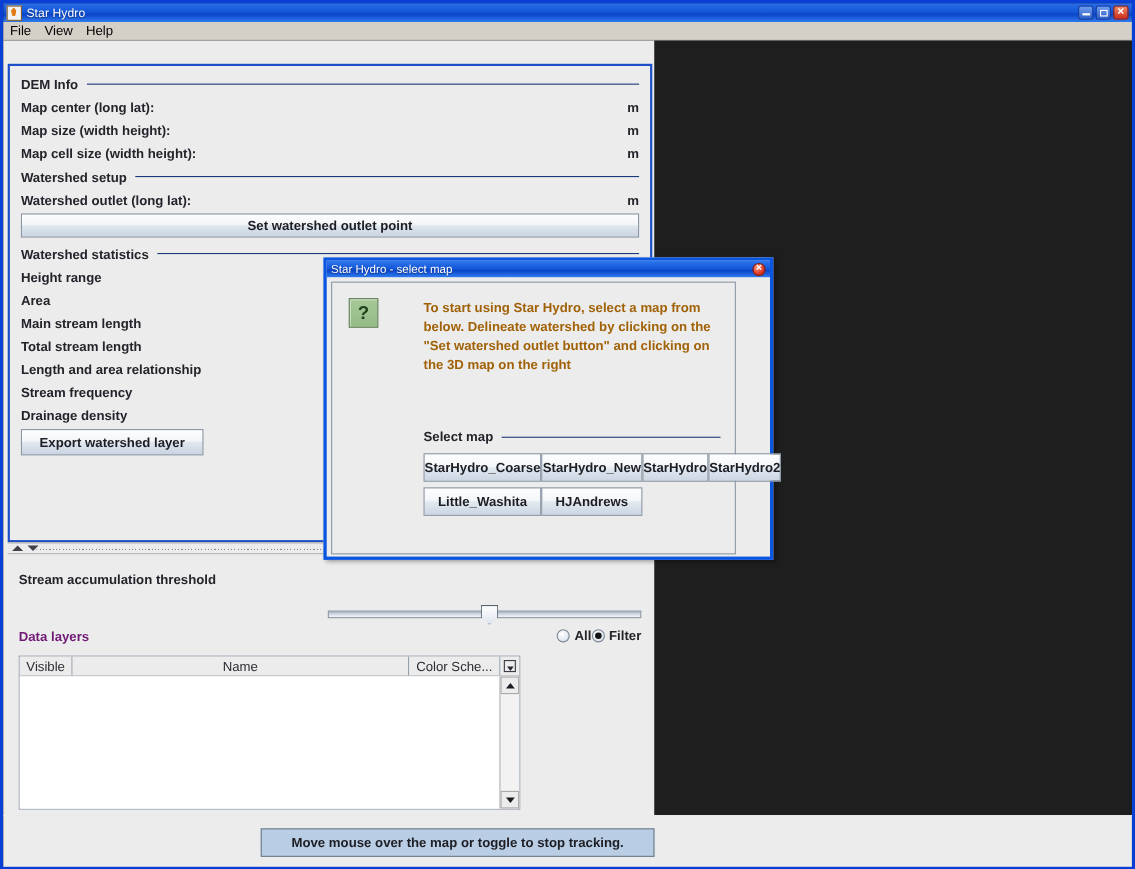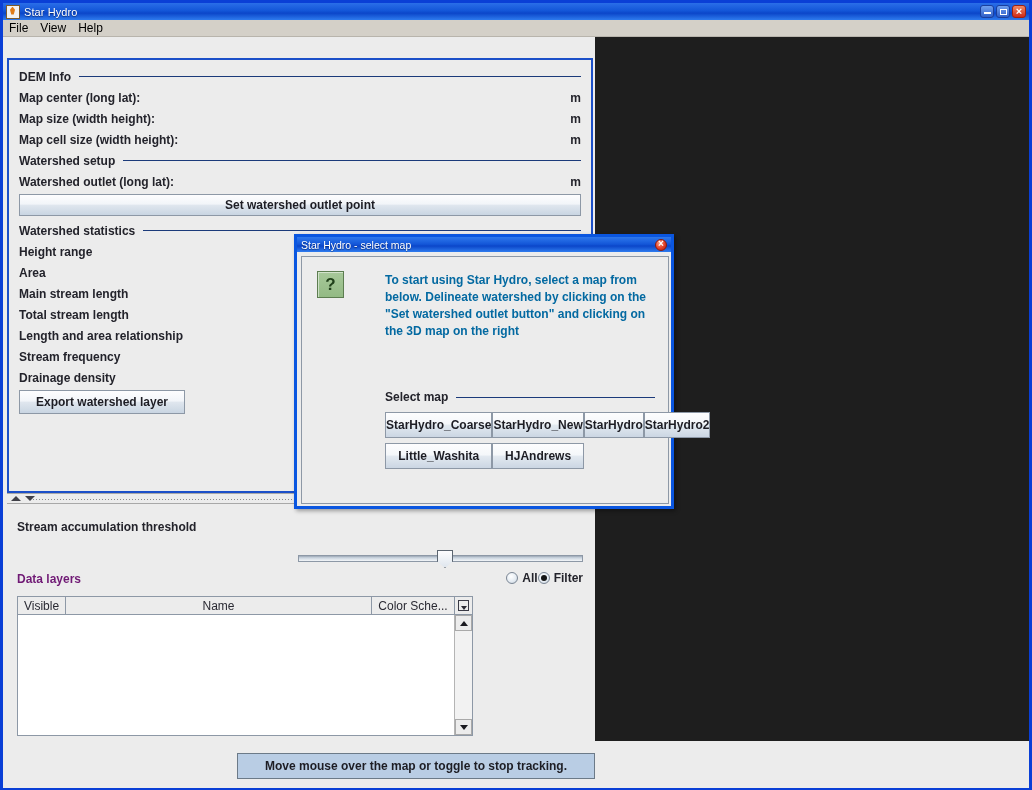--- a/index.html
+++ b/index.html
@@ -363,21 +363,21 @@
     border: 1px solid #6c7a88;
     display: flex; align-items: center; justify-content: center;
     font-size: 12px; font-weight: bold; color: #1d1d24;
     cursor: default;
   }
 
   
   #dialog {
     position: absolute;
     left: 291px; top: 231px;
-    width: 380px; height: 275px;
+    width: 409px; height: 275px;
     box-sizing: border-box;
     border: 3px solid #0a56e0;
     background: #ececec;
     box-shadow: 2px 2px 4px rgba(0,0,0,0.35);
     z-index: 50;
   }
   #dialog-titlebar {
     height: 15px;
     background: linear-gradient(to bottom, #2e78ec 0%, #1356d8 48%, #0b46c9 60%, #2f7cef 100%);
     display: flex; align-items: center; justify-content: space-between;
@@ -413,21 +413,21 @@
     background: linear-gradient(to bottom, #a7c89a 0%, #93ba84 100%);
     border: 1px solid #5c7d50;
     box-sizing: border-box;
     display: flex; align-items: center; justify-content: center;
     font-size: 17px; font-weight: bold; color: #20401a;
     box-shadow: inset 1px 1px 0 rgba(255,255,255,0.5);
   }
   #dialog-text {
     position: absolute; left: 83px; top: 15px;
     width: 270px;
-    font-size: 12px; font-weight: bold; color: #0369a1;
+    font-size: 12px; font-weight: bold; color: #a16207;
     line-height: 17px;
   }
   #select-map-sep {
     position: absolute; left: 83px; top: 132px;
     width: 270px; height: 16px;
     display: flex; align-items: center;
   }
   #select-map-sep .sep-label2 {
     font-size: 12px; font-weight: bold; color: #23232b; margin-right: 8px; white-space: nowrap;
   }

